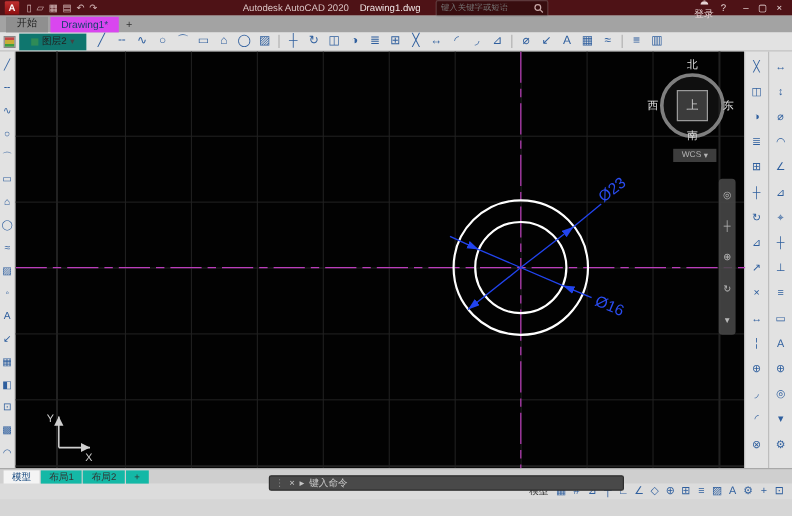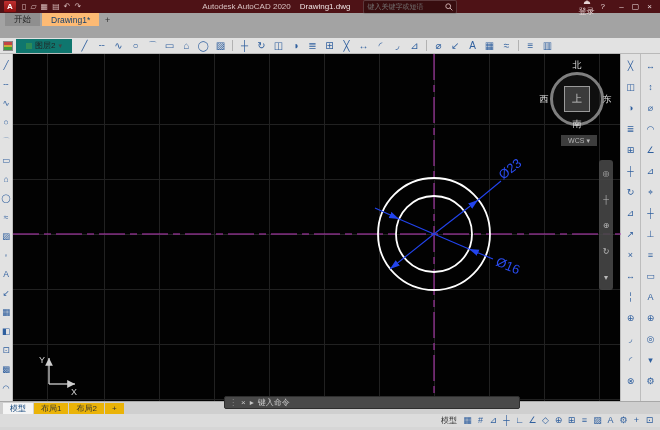--- a/index.html
+++ b/index.html
@@ -19,24 +19,24 @@
   .signin{display:flex;align-items:center;gap:2px;color:#e6d4d4;font-size:8px;flex-direction:column;}
   .help-btn{color:#e6d4d4;font-size:8px;padding:0 3px;}
   .winctl-group{display:flex;gap:1px;margin-left:4px;}
   .winctl{width:13px;height:11px;color:#eadada;font-size:8px;display:flex;align-items:center;justify-content:center;}
 
   
   .menubar{height:14px;background:#4e1216;border-top:1px solid #5e2125;display:flex;align-items:center;padding:0 6px;}
   .menu-item{color:#ecdcdc;font-size:8.5px;padding:0 5px;white-space:nowrap;}
 
   
-  .tabrow{height:25px;background:#a3a3a3;display:flex;align-items:flex-start;padding-left:5px;gap:2px;}
+  .tabrow{height:14px;background:#a3a3a3;display:flex;align-items:center;padding-left:5px;gap:2px;}
   .file-tab{height:13px;padding:0 9px;font-size:8.5px;display:flex;align-items:center;white-space:nowrap;}
   .file-tab.start{background:#8f8f8f;color:#222;}
-  .file-tab.active{background:#fdba74;color:#15406e;}
+  .file-tab.active{background:#d946ef;color:#15406e;}
   .newtab{width:13px;height:13px;display:flex;align-items:center;justify-content:center;color:#333;font-size:9px;}
 
   
   .toolbar{height:16px;background:#e2e2e2;border-bottom:1px solid #b9b9b9;display:flex;align-items:center;padding:0 3px;}
   .layer-states-icon{width:10px;height:10px;margin-right:3px;background:linear-gradient(180deg,#c34545 0 33%,#c9ad36 33% 66%,#3f9e3f 66% 100%);border:1px solid #888;}
   .layer-dd{height:12px;background:#fff;border:7px solid #0f766e;display:flex;align-items:center;font-size:8px;padding:0 3px;gap:3px;color:#222;margin-right:4px;}
   .layer-chip{width:6px;height:6px;background:#2e8b57;}
   .dd-arrow{font-size:7px;color:#444;}
   .tb-icons{display:flex;align-items:center;}
   .tb-icon{width:17px;text-align:center;color:#2f5f9e;font-size:10px;line-height:14px;}
@@ -70,21 +70,21 @@
   .navbar{position:absolute;left:586px;top:106px;width:14px;height:130px;background:rgba(72,72,72,.88);border-radius:3px;display:flex;flex-direction:column;align-items:center;justify-content:space-around;color:#b9b9b9;font-size:8px;}
 
   
   .cmdbar{position:absolute;left:224px;top:396px;width:296px;height:13px;background:#494949;border:1px solid #2e2e2e;border-radius:2px;display:flex;align-items:center;gap:4px;padding:0 4px;z-index:6;}
   .cmd-grip{color:#8a8a8a;font-size:8px;}
   .cmd-btn{color:#c6c6c6;font-size:8px;}
   .cmd-prompt{color:#c9c9c9;font-size:8px;font-family:Liberation Serif, serif;}
 
   
   .layoutrow{height:13px;background:#cfcfcf;border-top:1px solid #a8a8a8;display:flex;align-items:center;padding-left:3px;gap:1px;}
-  .layout-tab{height:11px;padding:0 7px;font-size:8px;background:#eab308;color:#333;display:flex;align-items:center;white-space:nowrap;}
+  .layout-tab{height:11px;padding:0 7px;font-size:8px;background:#14b8a6;color:#333;display:flex;align-items:center;white-space:nowrap;}
   .layout-tab.active{background:#f4f4f4;color:#14477e;}
   .statusrow{height:13px;background:#dcdcdc;display:flex;align-items:center;justify-content:flex-end;padding-right:4px;}
   .status-model{font-size:8px;color:#333;margin-right:4px;}
   .st-icons{display:flex;align-items:center;}
   .st-icon{width:13px;text-align:center;font-size:9px;color:#2f5f9e;line-height:13px;}
 </style>
 </head>
 <body>
 
 <div class="app" data-name="autocad-window">

